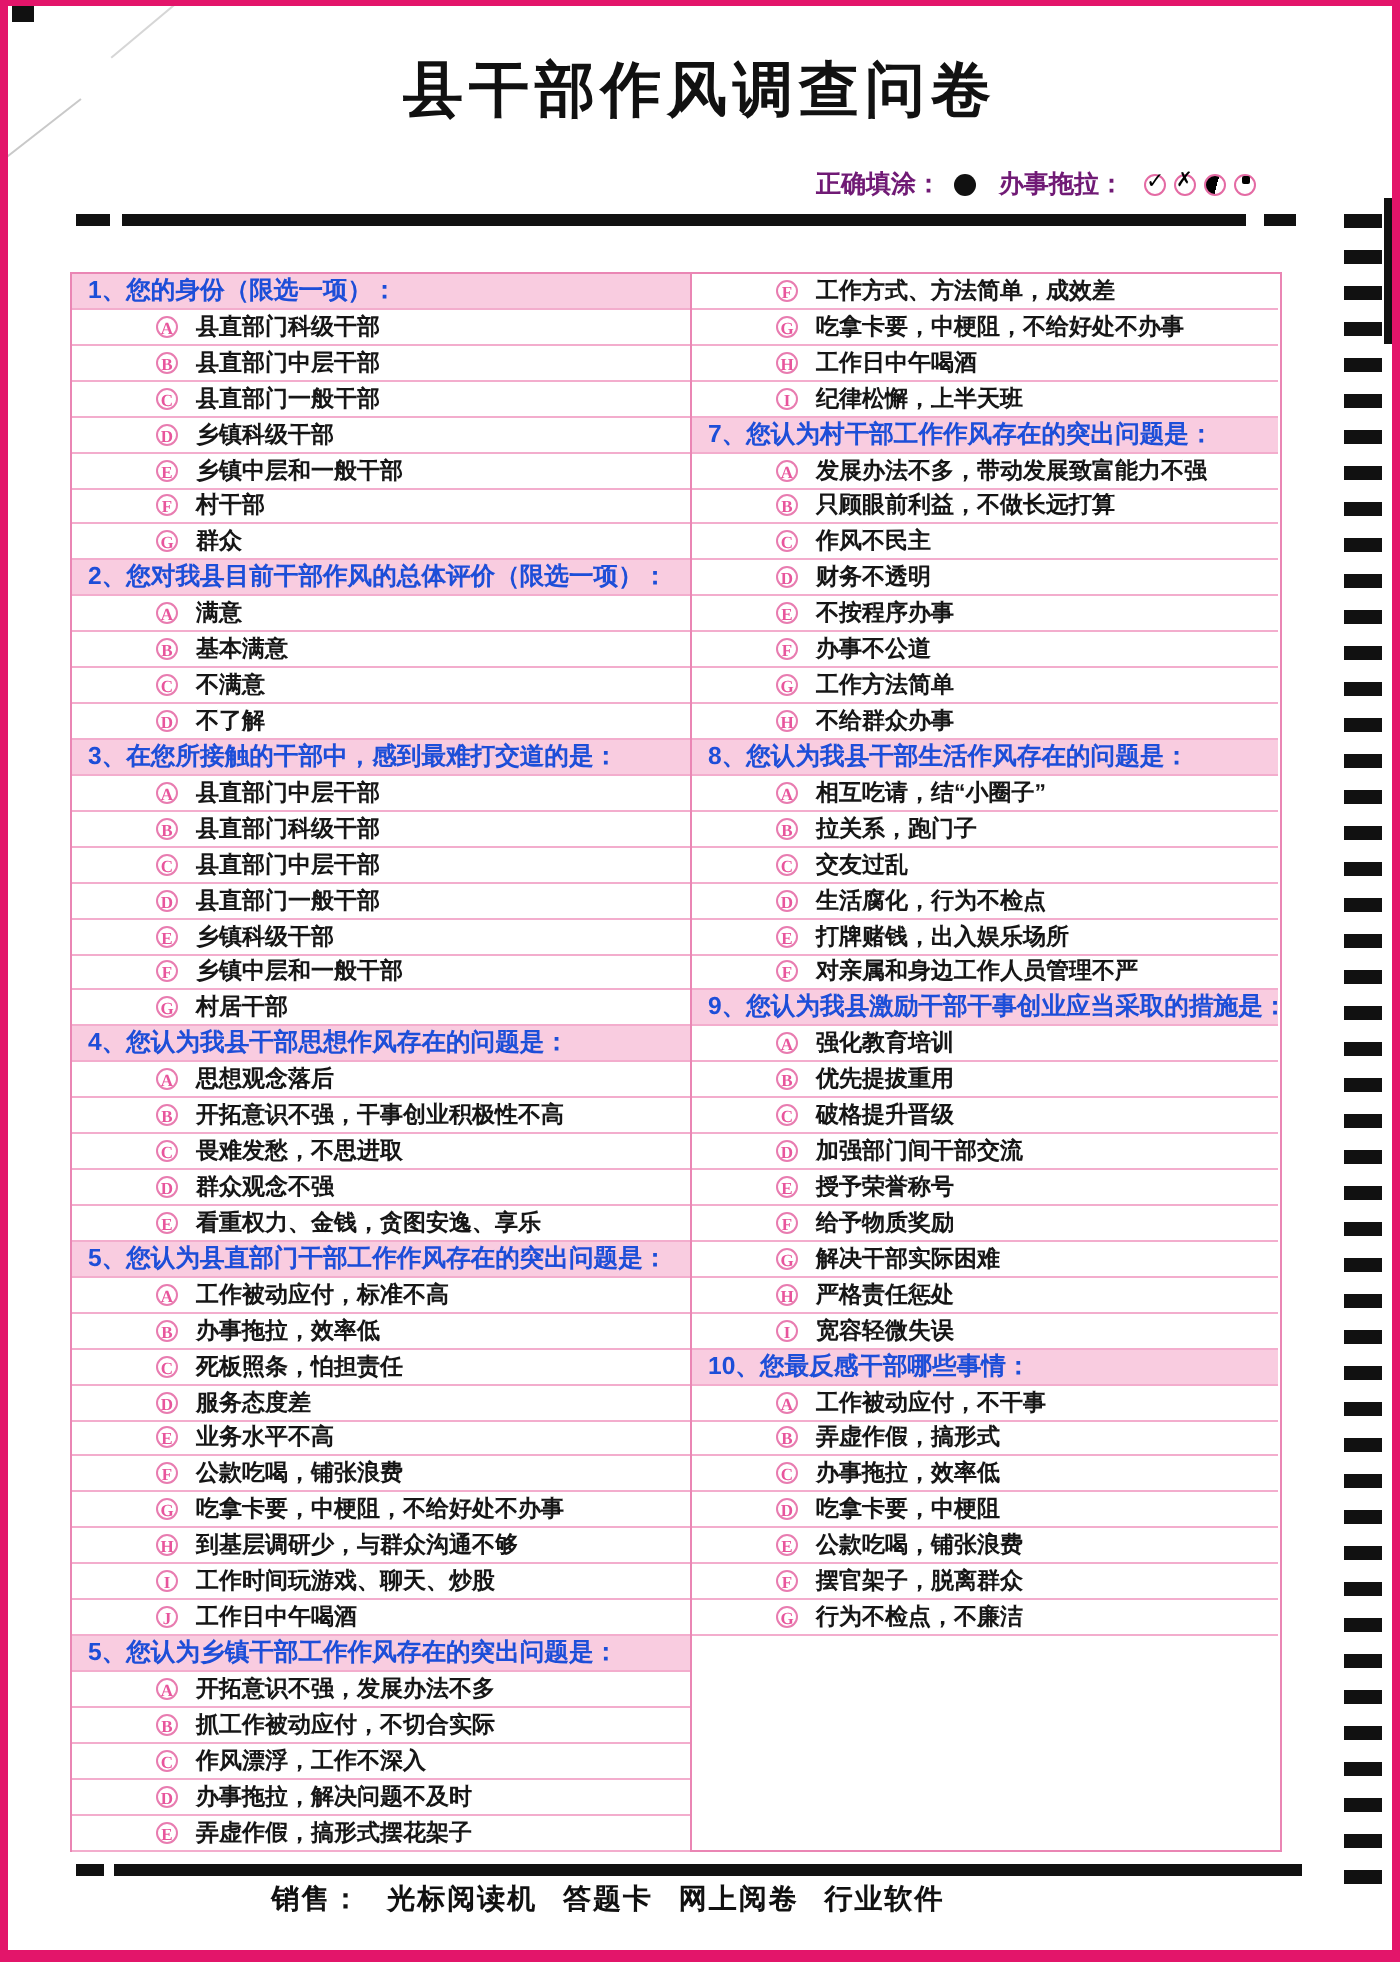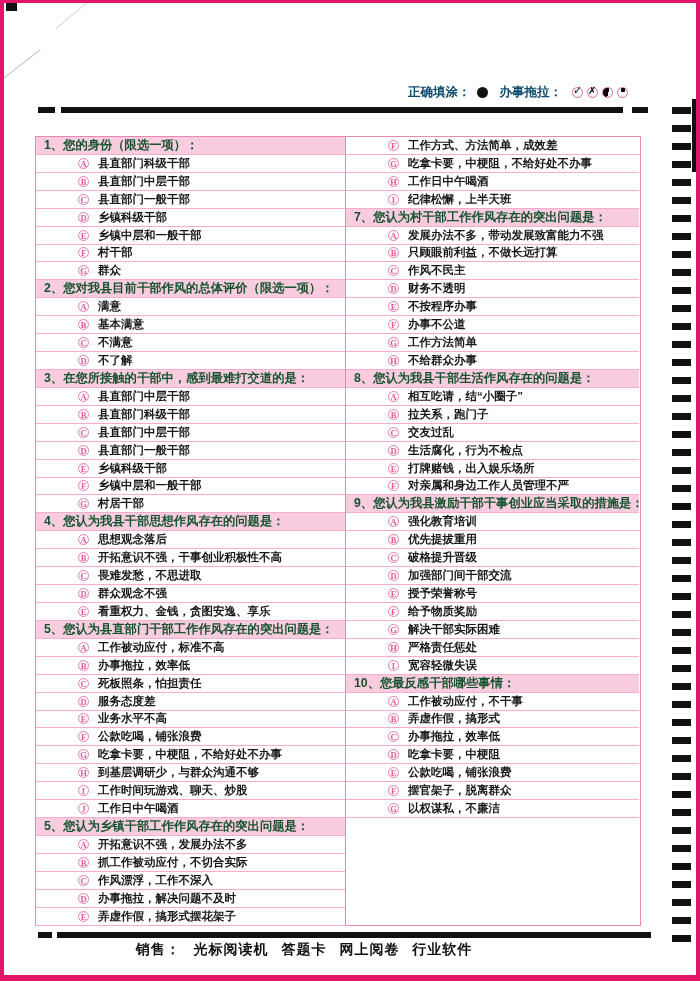--- a/index.html
+++ b/index.html
@@ -22,21 +22,21 @@
 
   .title{
     position:absolute;top:22px;left:0;width:100%;
     text-align:center;font-size:30px;font-weight:bold;
     letter-spacing:3px;color:#111;
   }
 
   .legend{
     position:absolute;top:81px;left:404px;height:16px;
     display:flex;align-items:center;
-    font-size:12.5px;font-weight:bold;color:#0c4a6e;white-space:nowrap;
+    font-size:12.5px;font-weight:bold;color:#701a75;white-space:nowrap;
   }
   .dot{width:11px;height:11px;border-radius:50%;background:#111;margin:0 12px 0 6px;flex:0 0 auto;}
   .wrong-label{margin-right:6px;}
   .eg{width:11px;height:11px;border:1.2px solid #e46ba4;border-radius:50%;
       position:relative;margin-left:4px;flex:0 0 auto;box-sizing:border-box;background:#fff;}
   .eg-check::after{content:"\2713";position:absolute;left:0;top:-4px;font-size:11px;color:#000;font-weight:bold;}
   .eg-cross::after{content:"\2717";position:absolute;left:0;top:-3px;font-size:10px;color:#000;font-weight:bold;}
   .eg-half{background:linear-gradient(105deg,#000 58%,#fff 58%);}
   .eg-dash::after{content:"";position:absolute;left:2.5px;top:0.5px;width:4px;height:3.5px;background:#000;border-radius:1px;}
 
@@ -58,21 +58,21 @@
   .col{box-sizing:border-box;}
   .col-left{width:310px;border-right:1px solid #ea86b4;}
   .col-right{width:293px;}
   .row{
     height:17.93px;display:flex;align-items:center;
     border-bottom:1px solid #f3adcd;box-sizing:border-box;
     overflow:hidden;white-space:nowrap;
   }
   .q-row{
     background:#f9cce0;font-weight:bold;font-size:12.3px;
-    padding-left:8px;color:#14532d;letter-spacing:0;
+    padding-left:8px;color:#1d4ed8;letter-spacing:0;
   }
   .o-row{padding-left:42px;font-size:11.5px;font-weight:600;color:#161616;}
   .bubble{
     flex:0 0 auto;width:11px;height:11px;border:1px solid #e87cb0;border-radius:50%;
     color:#e8559c;font-size:8.5px;line-height:11px;text-align:center;
     font-family:"Liberation Serif","DejaVu Serif",serif;font-weight:bold;
     margin-right:9px;box-sizing:border-box;
   }
   .footer{
     position:absolute;top:938px;left:0;width:600px;text-align:center;
@@ -81,20 +81,21 @@
 </style>
 </head>
 <body>
 
 <div class="sheet">
 
   <div class="corner-tl"></div>
   <div class="art art1"></div>
   <div class="art art2"></div>
 
+  <div class="title">县干部作风调查问卷</div>
 
   <div class="legend">
     <span>正确填涂：</span>
     <span class="dot"></span>
     <span class="wrong-label">办事拖拉：</span>
     <span class="eg eg-check"></span>
     <span class="eg eg-cross"></span>
     <span class="eg eg-half"></span>
     <span class="eg eg-dash"></span>
   </div>
@@ -396,21 +397,21 @@
         <div class="row o-row">
           <span class="bubble">E</span>
           <span>公款吃喝，铺张浪费</span>
         </div>
         <div class="row o-row">
           <span class="bubble">F</span>
           <span>摆官架子，脱离群众</span>
         </div>
         <div class="row o-row">
           <span class="bubble">G</span>
-          <span>以权谋私，不廉洁</span>
+          <span>行为不检点，不廉洁</span>
         </div>
       </div>
   </div>
 
   <div id="timing-marks">
       <div class="tmark" style="top: 104px;"></div>
       <div class="tmark" style="top: 122px;"></div>
       <div class="tmark" style="top: 140px;"></div>
       <div class="tmark" style="top: 158px;"></div>
       <div class="tmark" style="top: 176px;"></div>

